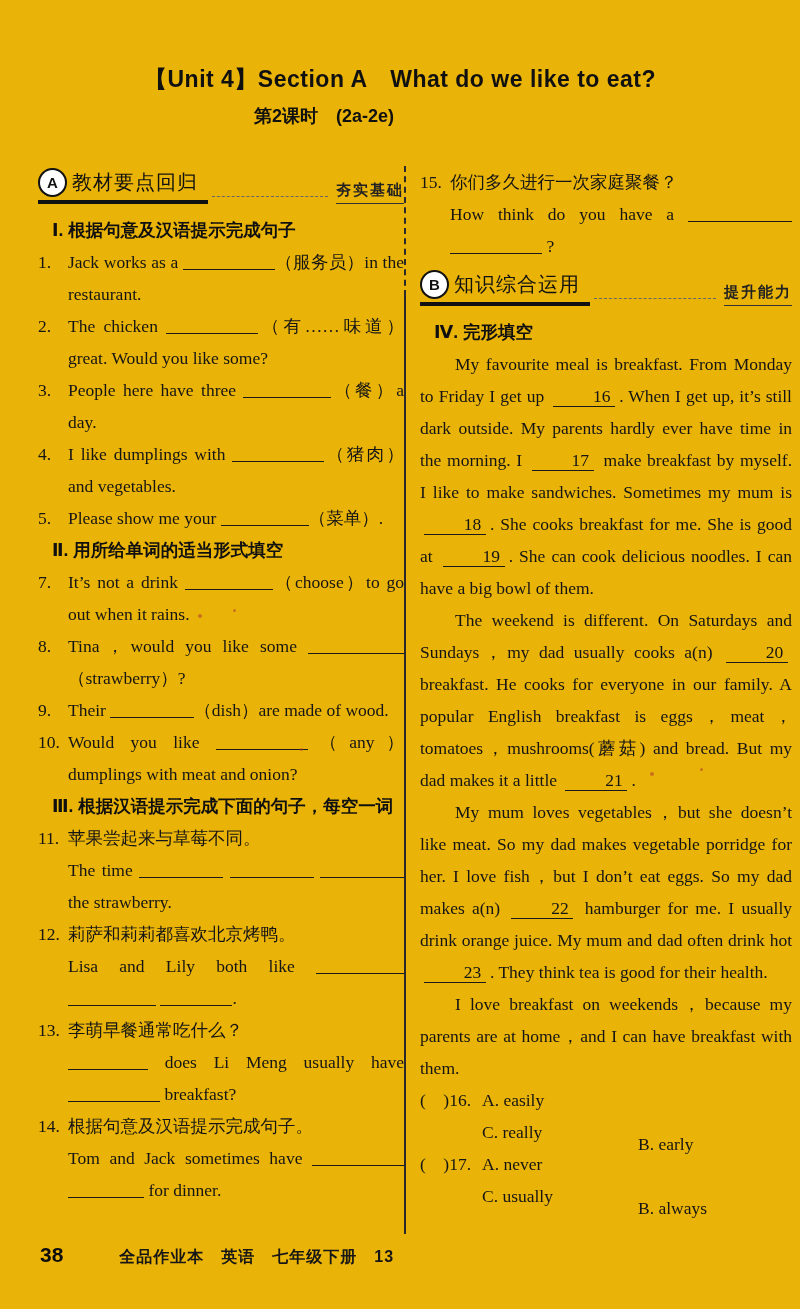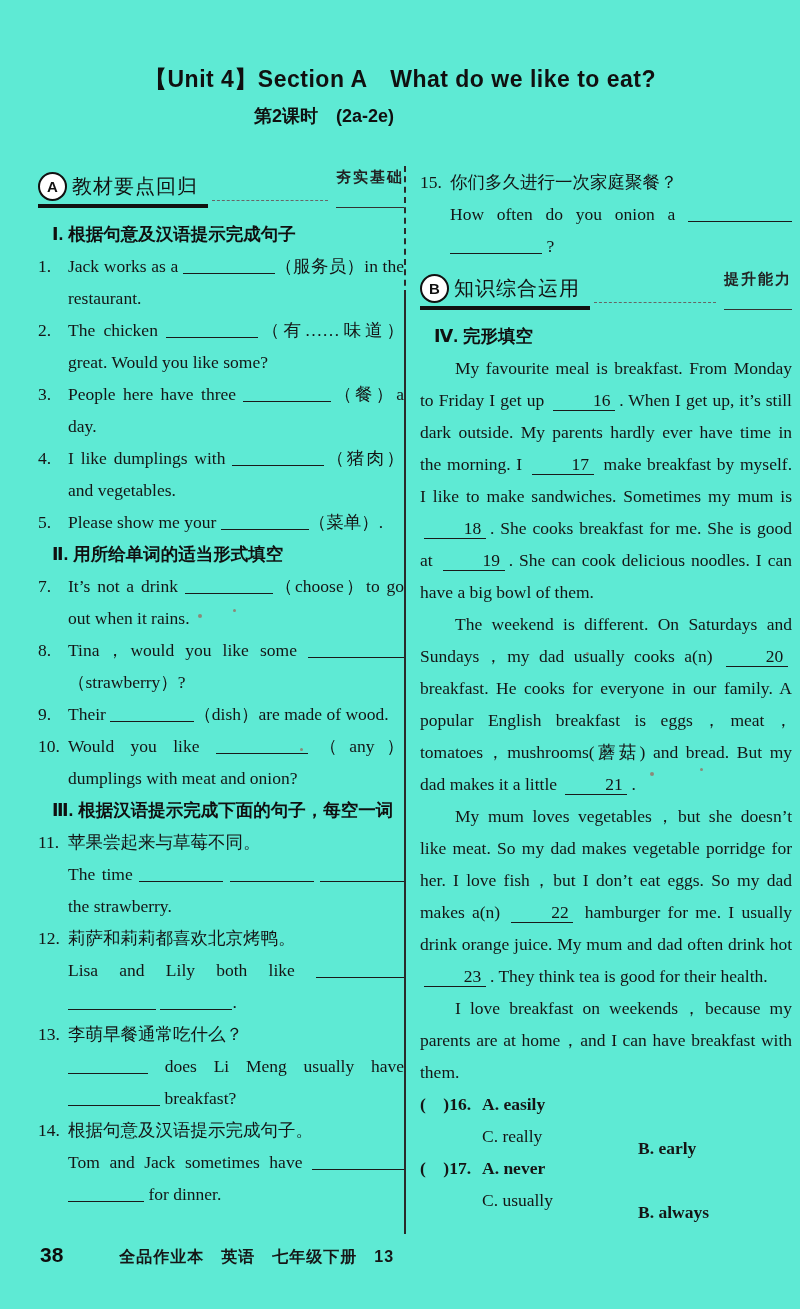--- a/index.html
+++ b/index.html
@@ -1,16 +1,16 @@
 <!DOCTYPE html>
 <html><head>
 <meta charset="utf-8">
 <style>
   html,body{margin:0;padding:0;background:#e8e8e8;}
-  .page{position:relative;width:800px;height:1309px;background:#5eead4;overflow:hidden;
+  .page{position:relative;width:800px;height:1309px;background:#eab308;overflow:hidden;
         color:#151515;font-family:"Liberation Serif","DejaVu Serif",serif;}
   .title{position:absolute;top:64px;left:0;width:800px;text-align:center;
          font-family:"Liberation Sans","DejaVu Sans",sans-serif;font-weight:bold;
          font-size:23px;letter-spacing:.5px;color:#101010;}
   .subtitle{position:absolute;top:104px;left:0;width:648px;text-align:center;
          font-family:"Liberation Sans","DejaVu Sans",sans-serif;font-weight:bold;
          font-size:18px;color:#101010;}
   .divider{position:absolute;left:404px;width:0;}
   .divider-dashed{top:166px;height:130px;border-left:2px dashed #2a2a2a;}
   .divider-solid{top:296px;height:938px;border-left:2px solid #2a2a2a;}
@@ -21,32 +21,32 @@
   
   .section-header{display:flex;align-items:flex-end;margin:2px 0 10px 0;line-height:normal;
          font-family:"Liberation Sans","DejaVu Sans",sans-serif;}
   .sec-main{display:flex;align-items:center;border-bottom:4px solid #111;padding:0 10px 3px 0;}
   .badge{display:flex;align-items:center;justify-content:center;width:25px;height:25px;
          border:2.5px solid #111;border-radius:50%;font-weight:bold;font-size:15px;
          margin-right:5px;background:#fff;color:#111;}
   .sec-title{font-weight:normal;font-size:20px;letter-spacing:1px;color:#111;}
   .sec-fill{flex:1;border-bottom:1.5px dashed #666;margin:0 8px 7px 4px;}
   .sec-tag{font-weight:bold;font-size:15px;letter-spacing:2px;border-bottom:1.5px solid #333;
-         padding-bottom:20px;color:#222;white-space:nowrap;}
+         padding-bottom:3px;color:#222;white-space:nowrap;}
   
   .ex-heading{font-family:"Liberation Sans","DejaVu Sans",sans-serif;font-weight:bold;
          font-size:17.5px;color:#101010;padding-left:14px;text-align:left;}
   .ex-item{padding-left:30px;text-indent:0;}
   .item-num{display:inline-block;width:30px;margin-left:-30px;}
   .blank{display:inline-block;height:1em;border-bottom:1.5px solid #1a1a1a;
          transform:translateY(2px);}
   .cloze{display:inline-block;min-width:62px;text-align:center;border-bottom:1.5px solid #1a1a1a;
          line-height:1.1;margin:0 4px;}
   .cloze-para{text-indent:2em;}
-  .mcq .mc-row{position:relative;font-weight:bold;}
+  .mcq .mc-row{position:relative;}
   .mc-lead{display:inline-block;width:62px;}
   .mc-b{position:absolute;left:218px;top:0;margin-top:44px;}
   .mc-row2{padding-left:62px;}
   
   .footer{position:absolute;left:40px;top:1243px;display:flex;align-items:baseline;
          font-family:"Liberation Sans","DejaVu Sans",sans-serif;}
   .page-num{font-weight:bold;font-size:21px;color:#0d0d0d;}
   .footer-text{margin-left:56px;font-weight:bold;font-size:16px;letter-spacing:1px;color:#161616;}
   
   .speck{position:absolute;background:#b03a2e;border-radius:50%;opacity:.55;}
@@ -86,21 +86,21 @@
           <div class="ex-heading">Ⅲ. 根据汉语提示完成下面的句子，每空一词</div>
           <div class="ex-item"><span class="item-num">11.</span><span>苹果尝起来与草莓不同。</span><br><span>The time </span><span class="blank" style="width: 84px;"></span><span> </span><span class="blank" style="width: 84px;"></span><span> </span><span class="blank" style="width: 84px;"></span><span> the strawberry.</span></div>
           <div class="ex-item"><span class="item-num">12.</span><span>莉萨和莉莉都喜欢北京烤鸭。</span><br><span>Lisa and Lily both like </span><span class="blank" style="width: 88px;"></span><span> </span><span class="blank" style="width: 88px;"></span><span> </span><span class="blank" style="width: 72px;"></span><span>.</span></div>
           <div class="ex-item"><span class="item-num">13.</span><span>李萌早餐通常吃什么？</span><br><span class="blank" style="width: 80px;"></span><span> does Li Meng usually have </span><span class="blank" style="width: 92px;"></span><span> breakfast?</span></div>
           <div class="ex-item"><span class="item-num">14.</span><span>根据句意及汉语提示完成句子。</span><br><span>Tom and Jack sometimes have </span><span class="blank" style="width: 92px;"></span><span> </span><span class="blank" style="width: 76px;"></span><span> for dinner.</span></div>
         </div>
     </div>
 
     <div class="col col-right">
       <div id="right-pre">
-          <div class="ex-item"><span class="item-num">15.</span><span>你们多久进行一次家庭聚餐？</span><br><span>How often do you onion a </span><span class="blank" style="width: 104px;"></span><span> </span><span class="blank" style="width: 92px;"></span><span> ?</span></div>
+          <div class="ex-item"><span class="item-num">15.</span><span>你们多久进行一次家庭聚餐？</span><br><span>How think do you have a </span><span class="blank" style="width: 104px;"></span><span> </span><span class="blank" style="width: 92px;"></span><span> ?</span></div>
         </div>
       <div class="section-header" style="margin:8px 0 10px 0;">
         <span class="sec-main">
           <span class="badge">B</span>
           <span class="sec-title">知识综合运用</span>
         </span>
         <span class="sec-fill"></span>
         <span class="sec-tag">提升能力</span>
       </div>
       <div id="right-post">

